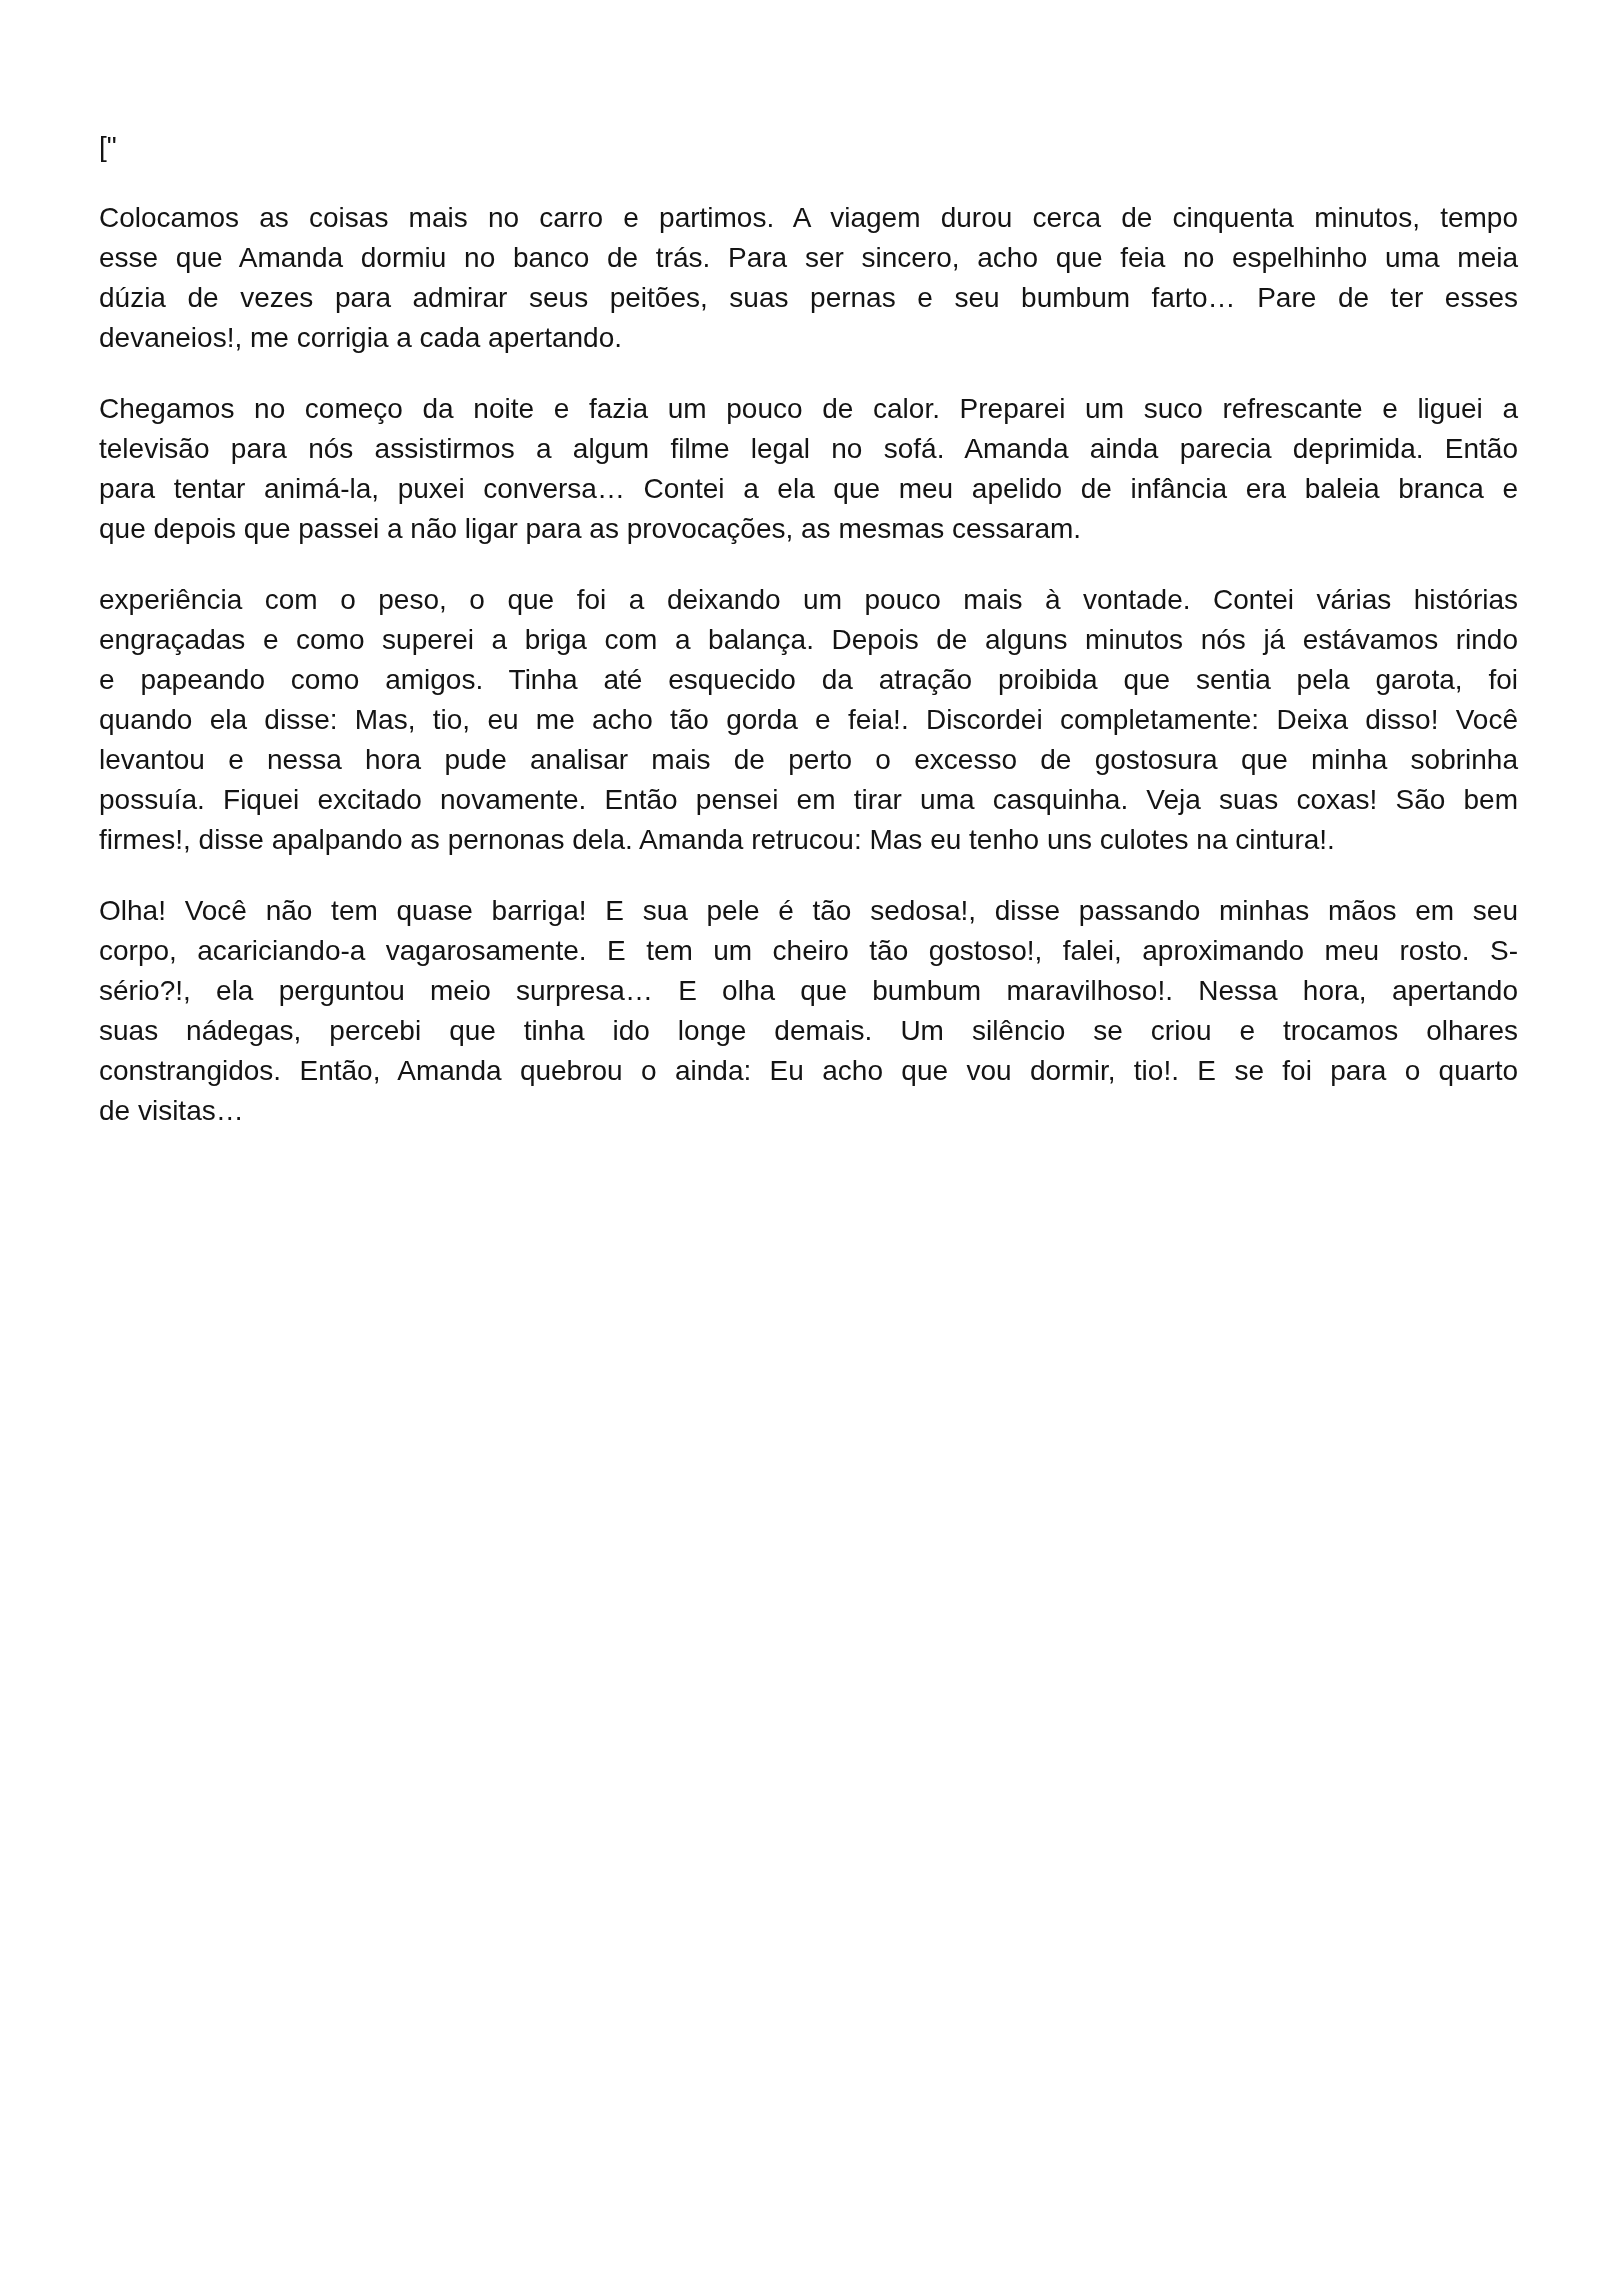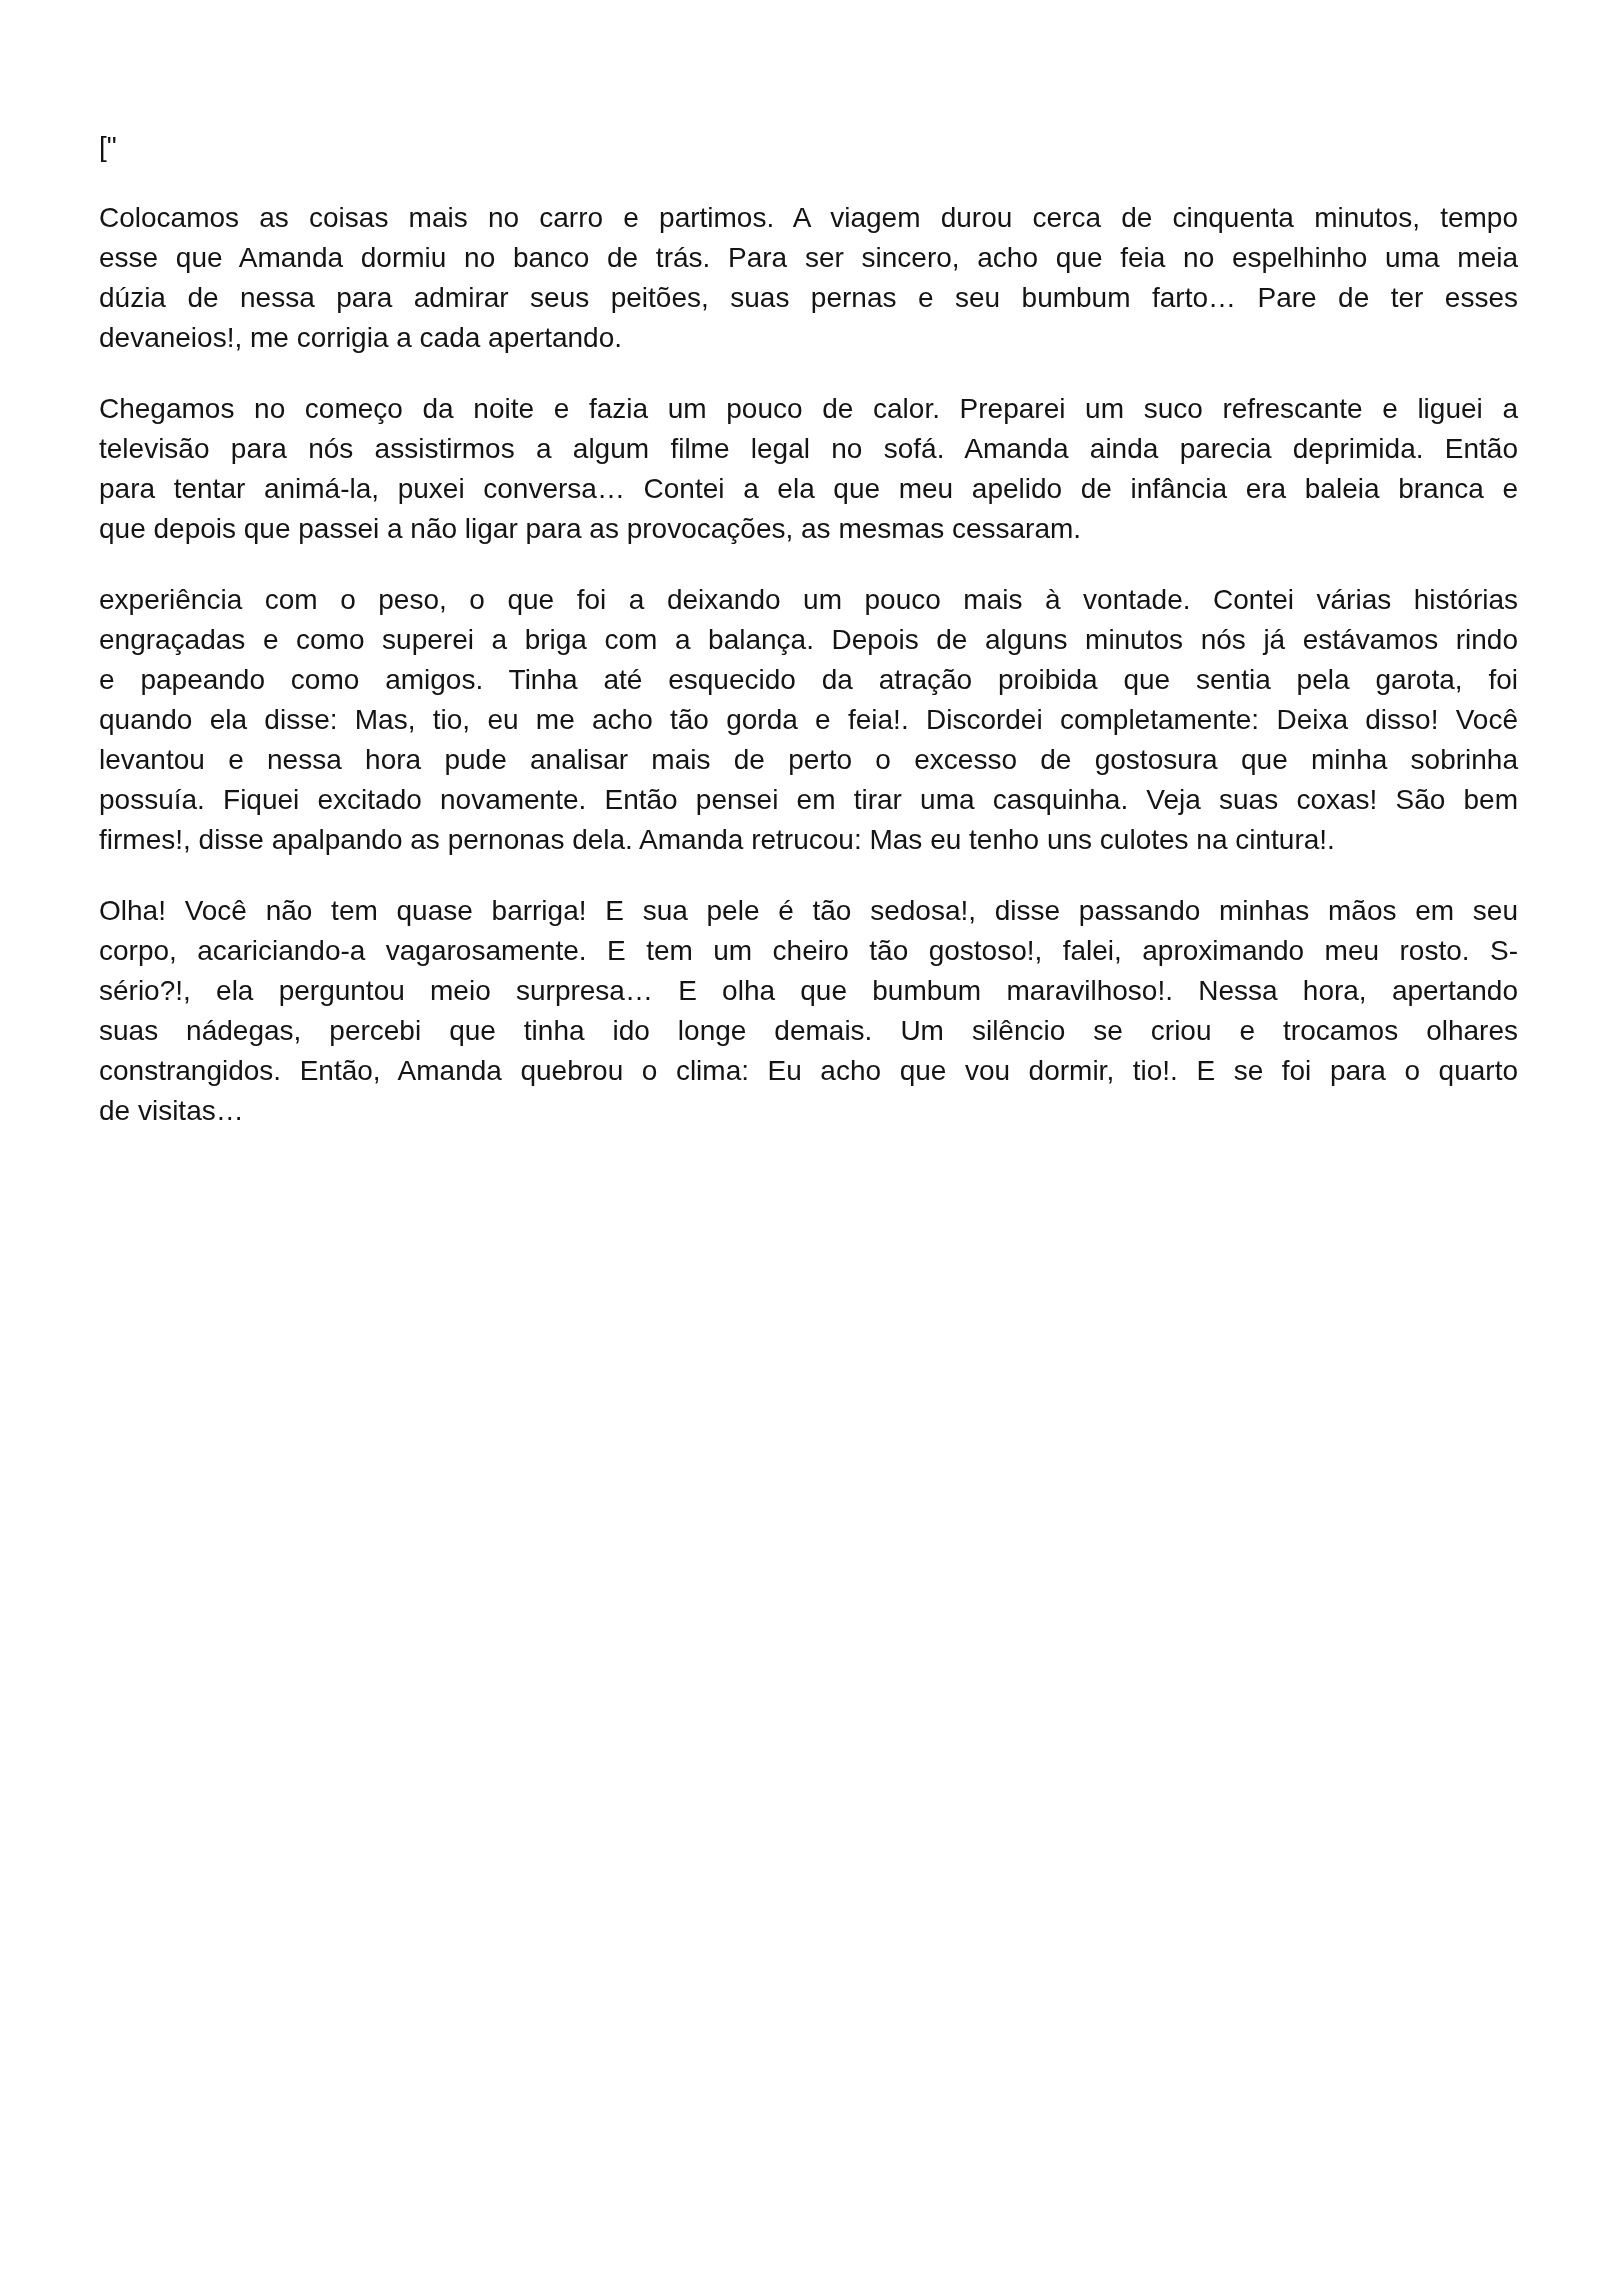--- a/index.html
+++ b/index.html
@@ -36,21 +36,21 @@
 </head>
 <body>
 
 <div class="page" style="background: rgb(255, 255, 255); color: rgb(20, 20, 20);">
     <p class="para">
       <span class="line">["</span>
     </p>
     <p class="para">
       <span class="line">Colocamos as coisas mais no carro e partimos. A viagem durou cerca de cinquenta minutos, tempo</span>
       <span class="line">esse que Amanda dormiu no banco de trás. Para ser sincero, acho que feia no espelhinho uma meia</span>
-      <span class="line">dúzia de nessa para admirar seus peitões, suas pernas e seu bumbum farto… Pare de ter esses</span>
+      <span class="line">dúzia de vezes para admirar seus peitões, suas pernas e seu bumbum farto… Pare de ter esses</span>
       <span class="line">devaneios!, me corrigia a cada apertando.</span>
     </p>
     <p class="para">
       <span class="line">Chegamos no começo da noite e fazia um pouco de calor. Preparei um suco refrescante e liguei a</span>
       <span class="line">televisão para nós assistirmos a algum filme legal no sofá. Amanda ainda parecia deprimida. Então</span>
       <span class="line">para tentar animá-la, puxei conversa… Contei a ela que meu apelido de infância era baleia branca e</span>
       <span class="line">que depois que passei a não ligar para as provocações, as mesmas cessaram.</span>
     </p>
     <p class="para">
       <span class="line">experiência com o peso, o que foi a deixando um pouco mais à vontade. Contei várias histórias</span>
@@ -59,17 +59,17 @@
       <span class="line">quando ela disse: Mas, tio, eu me acho tão gorda e feia!. Discordei completamente: Deixa disso! Você</span>
       <span class="line">levantou e nessa hora pude analisar mais de perto o excesso de gostosura que minha sobrinha</span>
       <span class="line">possuía. Fiquei excitado novamente. Então pensei em tirar uma casquinha. Veja suas coxas! São bem</span>
       <span class="line">firmes!, disse apalpando as pernonas dela. Amanda retrucou: Mas eu tenho uns culotes na cintura!.</span>
     </p>
     <p class="para">
       <span class="line">Olha! Você não tem quase barriga! E sua pele é tão sedosa!, disse passando minhas mãos em seu</span>
       <span class="line">corpo, acariciando-a vagarosamente. E tem um cheiro tão gostoso!, falei, aproximando meu rosto. S-</span>
       <span class="line">sério?!, ela perguntou meio surpresa… E olha que bumbum maravilhoso!. Nessa hora, apertando</span>
       <span class="line">suas nádegas, percebi que tinha ido longe demais. Um silêncio se criou e trocamos olhares</span>
-      <span class="line">constrangidos. Então, Amanda quebrou o clima: Eu acho que vou dormir, tio!. E se foi para o quarto</span>
+      <span class="line">constrangidos. Então, Amanda quebrou o ainda: Eu acho que vou dormir, tio!. E se foi para o quarto</span>
       <span class="line">de visitas…</span>
     </p>
   </div>
 
 
 </body></html>

